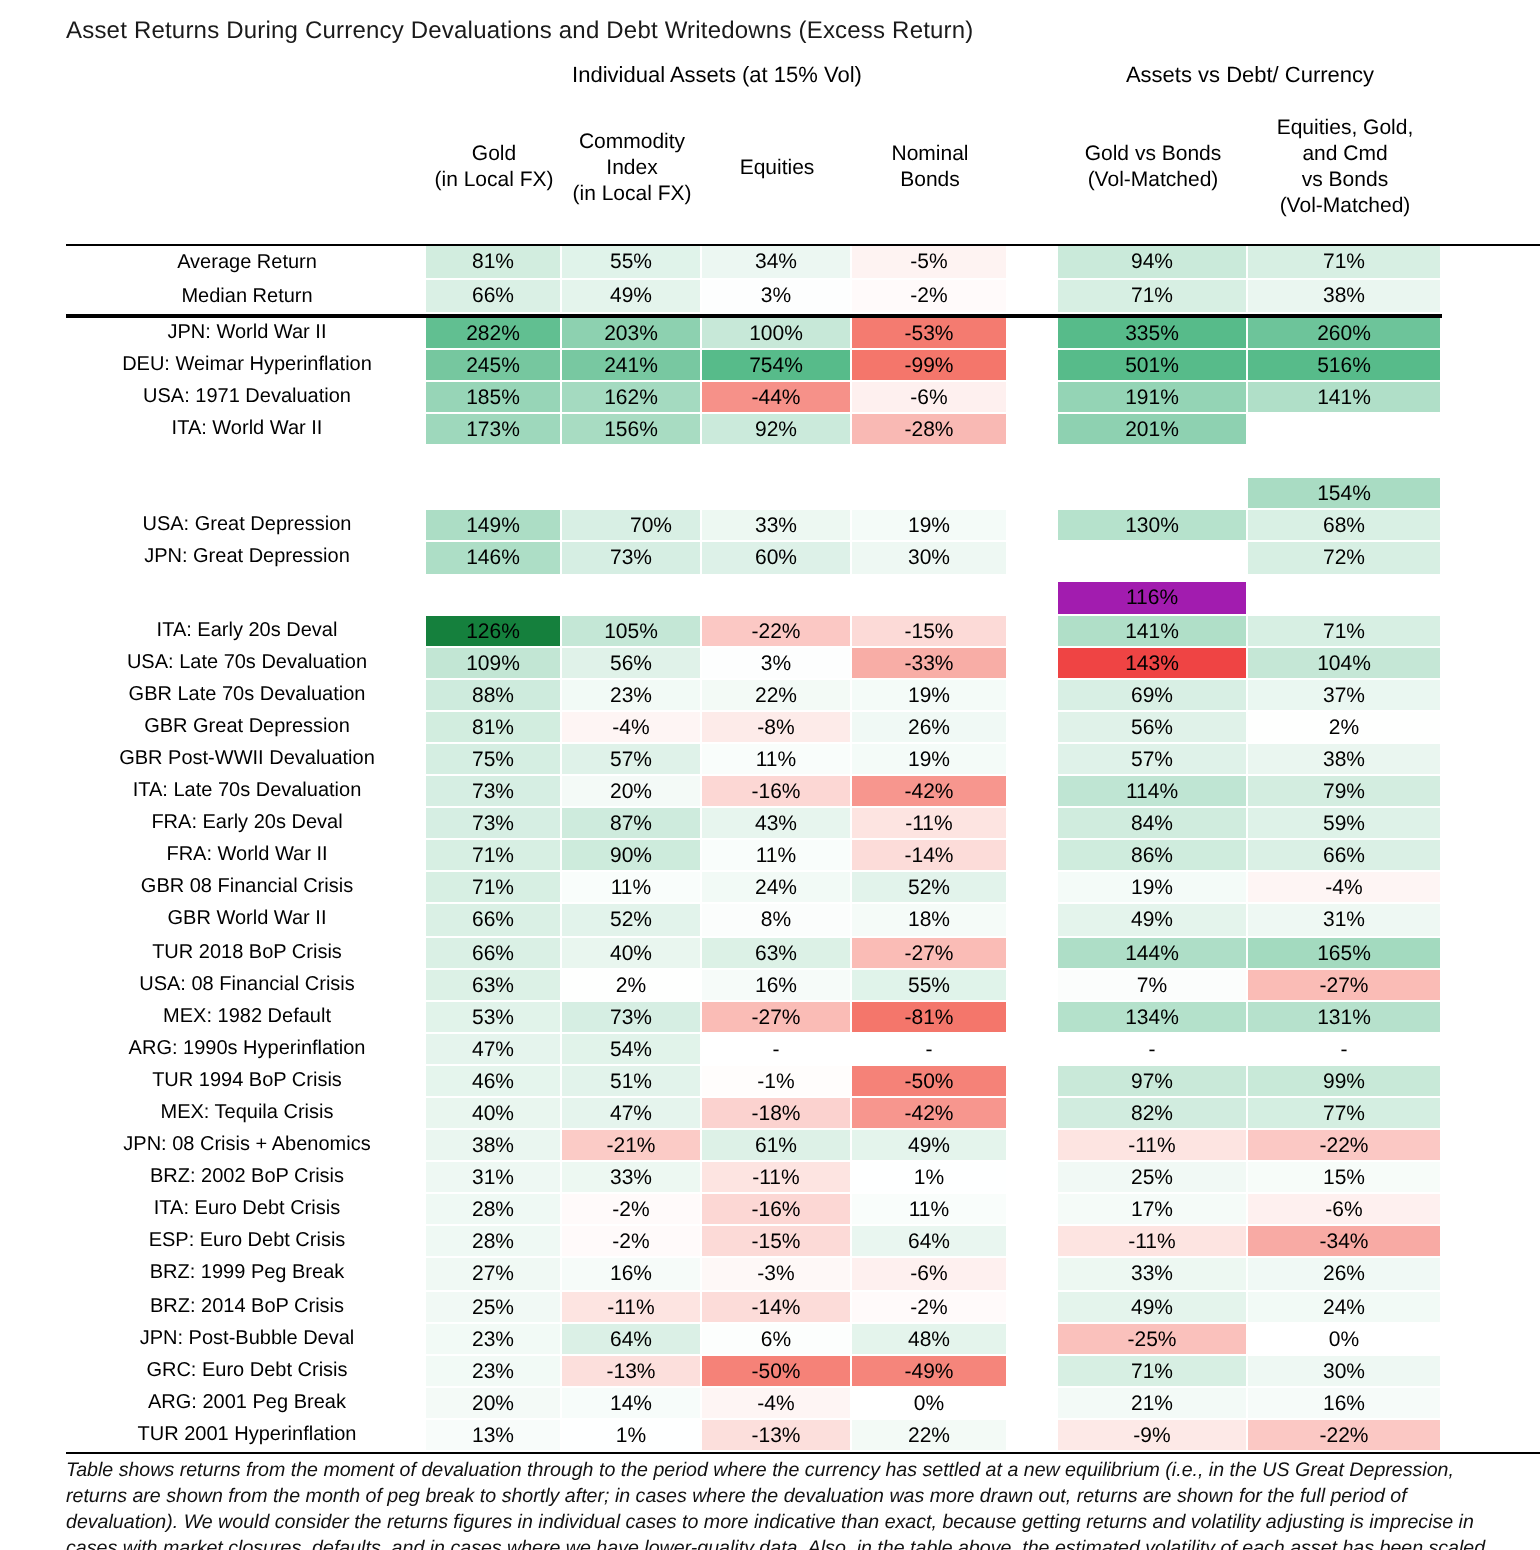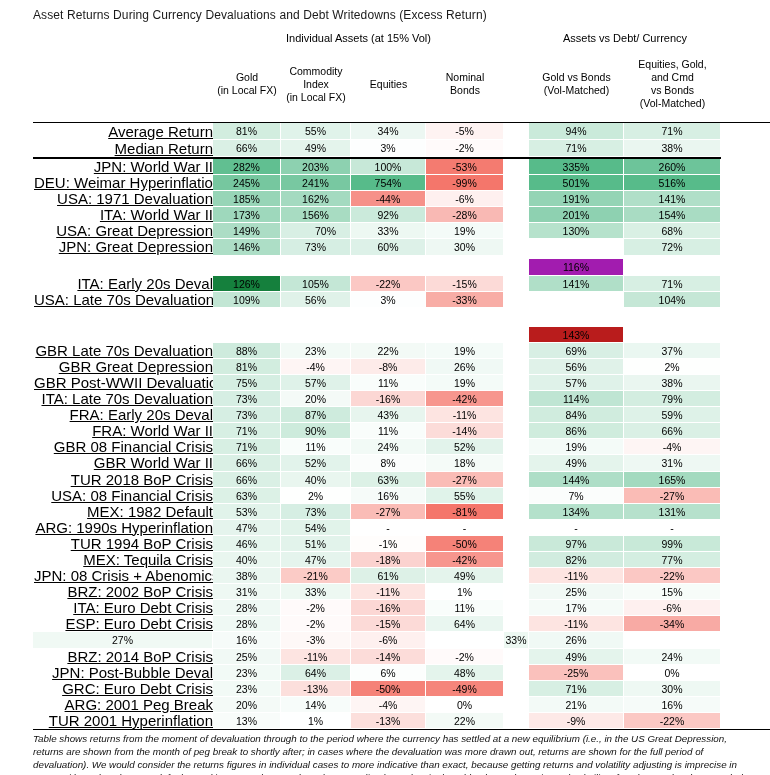--- a/index.html
+++ b/index.html
@@ -9,21 +9,21 @@
   .grid { display:grid; grid-template-columns:180px 68px 70px 75px 78px 25px 95px 97px; width:688px; }
   .group-row { margin-top:10px; }
   .group-label { font-size:11px; text-align:center; }
   .gh1 { grid-column:2 / span 4; }
   .gh2 { grid-column:7 / span 2; }
   .colhead-row { margin-top:2px; min-height:76px; align-items:center; }
   .colhead { font-size:10.5px; line-height:13px; text-align:center; white-space:pre-line; align-self:center; }
   #summary-rows { border-top:1px solid #000; }
   .thick-sep { width:688px; height:0; border-top:2px solid #000; }
   .trow { }
-  .trow .rlabel { font-size:15px; text-align:right; padding-left:1px; overflow:hidden; white-space:nowrap;text-decoration:underline; }
+  .trow .rlabel { font-size:10px; text-align:center; padding-left:1px; overflow:hidden; white-space:nowrap; }
   .trow .cell { font-size:10.5px; text-align:center; border-right:1px solid #fff; border-bottom:1px solid #fff; }
   .trow .gapcell { background:#fff; }
   .summary .rlabel, .summary .cell { height:17px; line-height:17px; }
   .datarow .rlabel, .datarow .cell { height:16.1px; line-height:16.1px; }
   #data-rows { border-bottom:1px solid #000; }
   .footnote { margin-top:2px; width:725px; font-size:9.8px; line-height:13px; font-style:italic; color:#111; }
 </style>
 </head>
 <body>
 
@@ -109,21 +109,21 @@
         <div class="cell" style="background: rgb(176, 223, 200);">141%</div>
       </div>
       <div class="grid trow datarow">
         <div class="rlabel">ITA: World War II</div>
         <div class="cell" style="background: rgb(158, 216, 188);">173%</div>
         <div class="cell" style="background: rgb(168, 220, 194);">156%</div>
         <div class="cell" style="background: rgb(203, 234, 219);">92%</div>
         <div class="cell" style="background: rgb(249, 185, 180);">-28%</div>
         <div class="gapcell"></div>
         <div class="cell" style="background: rgb(142, 209, 177);">201%</div>
-        <div class="cell" style="background: rgb(169, 220, 195);">154%</div>
+        <div class="cell" style="background: rgb(169, 220, 195); margin-top: 32px;">154%</div>
       </div>
       <div class="grid trow datarow">
         <div class="rlabel">USA: Great Depression</div>
         <div class="cell" style="background: rgb(172, 221, 197);">149%</div>
         <div class="cell" style="background: rgb(216, 239, 228); padding-left: 20px;">70%</div>
         <div class="cell" style="background: rgb(237, 248, 242);">33%</div>
         <div class="cell" style="background: rgb(244, 251, 248);">19%</div>
         <div class="gapcell"></div>
         <div class="cell" style="background: rgb(182, 226, 204);">130%</div>
         <div class="cell" style="background: rgb(217, 240, 228);">68%</div>
@@ -148,21 +148,21 @@
         <div class="cell" style="background: rgb(176, 223, 200);">141%</div>
         <div class="cell" style="background: rgb(215, 239, 227);">71%</div>
       </div>
       <div class="grid trow datarow">
         <div class="rlabel">USA: Late 70s Devaluation</div>
         <div class="cell" style="background: rgb(194, 230, 212);">109%</div>
         <div class="cell" style="background: rgb(224, 242, 233);">56%</div>
         <div class="cell" style="background: rgb(253, 254, 254);">3%</div>
         <div class="cell" style="background: rgb(248, 173, 166);">-33%</div>
         <div class="gapcell"></div>
-        <div class="cell" style="background: #b91c1c; margin-top: 35px;">143%</div>
+        <div class="cell" style="background: #ef4444;">143%</div>
         <div class="cell" style="background: rgb(197, 231, 214);">104%</div>
       </div>
       <div class="grid trow datarow">
         <div class="rlabel">GBR Late 70s Devaluation</div>
         <div class="cell" style="background: rgb(206, 235, 221);">88%</div>
         <div class="cell" style="background: rgb(242, 250, 246);">23%</div>
         <div class="cell" style="background: rgb(243, 250, 246);">22%</div>
         <div class="cell" style="background: rgb(244, 251, 248);">19%</div>
         <div class="gapcell"></div>
         <div class="cell" style="background: rgb(216, 239, 228);">69%</div>
@@ -332,20 +332,21 @@
         <div class="rlabel">ESP: Euro Debt Crisis</div>
         <div class="cell" style="background: rgb(239, 249, 244);">28%</div>
         <div class="cell" style="background: rgb(255, 250, 250);">-2%</div>
         <div class="cell" style="background: rgb(252, 218, 215);">-15%</div>
         <div class="cell" style="background: rgb(233, 246, 240);">64%</div>
         <div class="gapcell"></div>
         <div class="cell" style="background: rgb(253, 228, 225);">-11%</div>
         <div class="cell" style="background: rgb(248, 170, 164);">-34%</div>
       </div>
       <div class="grid trow datarow">
+        <div class="rlabel">BRZ: 1999 Peg Break</div>
         <div class="cell" style="background: rgb(240, 249, 244);">27%</div>
         <div class="cell" style="background: rgb(246, 251, 249);">16%</div>
         <div class="cell" style="background: rgb(254, 248, 247);">-3%</div>
         <div class="cell" style="background: rgb(254, 240, 239);">-6%</div>
         <div class="gapcell"></div>
         <div class="cell" style="background: rgb(237, 248, 242);">33%</div>
         <div class="cell" style="background: rgb(240, 249, 245);">26%</div>
       </div>
       <div class="grid trow datarow">
         <div class="rlabel">BRZ: 2014 BoP Crisis</div>

